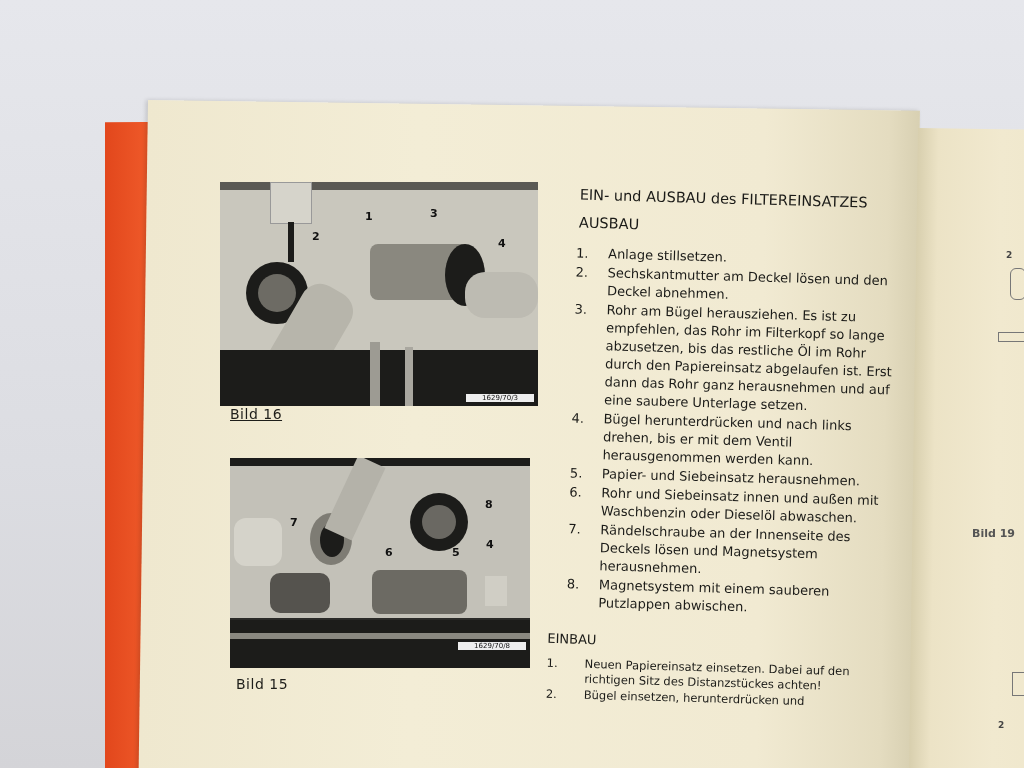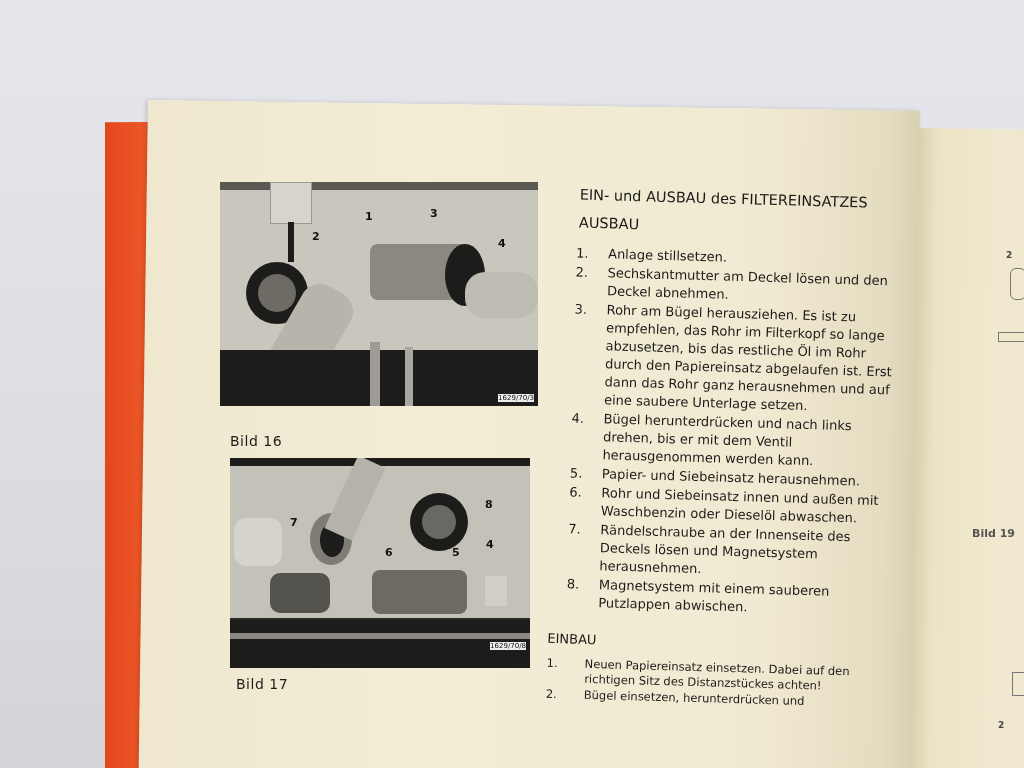--- a/index.html
+++ b/index.html
@@ -29,21 +29,21 @@
   }
   .photo16 { left: 220px; top: 182px; width: 318px; height: 224px; }
   .photo17 { left: 230px; top: 458px; width: 300px; height: 210px; }
   .ph-light { position: absolute; background: #c9c7bd; }
   .ph-mid { position: absolute; background: #8f8d85; }
   .ph-dark { position: absolute; background: #1c1c1a; }
   .callout {
     position: absolute; font-size: 11px; font-weight: bold; color: #111; background: transparent;
   }
   .ref {
-    position: absolute; font-size: 7px; background: #eee; color: #111; padding: 0 0;
+    position: absolute; font-size: 7px; background: #eee; color: #111; padding: 0 16px;
   }
   .caption {
     position: absolute; font-size: 14px; color: #1e1e1a; letter-spacing: 0.5px;
   }
   .text-col {
     position: absolute; left: 560px; top: 186px; width: 340px;
     color: #1b1b18; transform: rotate(1.6deg); transform-origin: left top;
   }
   .title { font-size: 14.5px; margin: 0 0 12px 20px; }
   .subtitle { font-size: 14.5px; margin: 0 0 14px 20px; }
@@ -77,21 +77,21 @@
   <div class="ph-light" style="left:58px;top:100px;width:55px;height:124px;transform:rotate(30deg);background:#b7b5ab;border-radius:20px;"></div>
   <div class="ph-dark" style="left:0;top:168px;width:318px;height:56px;"></div>
   <div class="ph-light" style="left:150px;top:160px;width:10px;height:64px;background:#9d9b93;"></div>
   <div class="ph-light" style="left:185px;top:165px;width:8px;height:59px;background:#a9a79f;"></div>
   <span class="callout" style="left:145px;top:28px;">1</span>
   <span class="callout" style="left:92px;top:48px;">2</span>
   <span class="callout" style="left:210px;top:25px;">3</span>
   <span class="callout" style="left:278px;top:55px;">4</span>
   <span class="ref" style="right:4px;bottom:4px;">1629/70/3</span>
 </div>
-<div class="caption" style="left:230px;top:433px;">Bild 16</div>
+<div class="caption" style="left:230px;top:406px;text-decoration:underline;">Bild 16</div>
 
 <div class="photo photo17">
   <div class="ph-light" style="left:0;top:0;width:300px;height:160px;background:#c3c1b8;"></div>
   <div class="ph-dark" style="left:0;top:0;width:300px;height:8px;"></div>
   <div class="ph-light" style="left:4px;top:60px;width:48px;height:48px;border-radius:12px;background:#d5d3ca;"></div>
   <div class="ph-mid" style="left:80px;top:55px;width:42px;height:52px;border-radius:50%;background:#7e7c74;"></div>
   <div class="ph-dark" style="left:90px;top:65px;width:24px;height:34px;border-radius:50%;"></div>
   <div class="ph-light" style="left:110px;top:0;width:30px;height:80px;transform:rotate(25deg);background:#b4b2a9;"></div>
   <div class="ph-dark" style="left:180px;top:35px;width:58px;height:58px;border-radius:50%;"></div>
   <div class="ph-mid" style="left:192px;top:47px;width:34px;height:34px;border-radius:50%;background:#6a6862;"></div>
@@ -100,21 +100,21 @@
   <div class="ph-light" style="left:255px;top:118px;width:22px;height:30px;background:#d0cec5;"></div>
   <div class="ph-dark" style="left:0;top:162px;width:300px;height:48px;"></div>
   <div class="ph-light" style="left:0;top:175px;width:300px;height:6px;background:#8a8880;"></div>
   <span class="callout" style="left:60px;top:58px;">7</span>
   <span class="callout" style="left:155px;top:88px;">6</span>
   <span class="callout" style="left:222px;top:88px;">5</span>
   <span class="callout" style="left:256px;top:80px;">4</span>
   <span class="callout" style="left:255px;top:40px;">8</span>
   <span class="ref" style="right:4px;bottom:18px;">1629/70/8</span>
 </div>
-<div class="caption" style="left:236px;top:676px;">Bild 17</div>
+<div class="caption" style="left:236px;top:676px;">Bild 15</div>
 
 <div class="text-col">
   <div class="title">EIN- und AUSBAU des FILTEREINSATZES</div>
   <div class="subtitle">AUSBAU</div>
 
   <div class="step">
     <span class="num">1.</span>
     <span class="body">Anlage stillsetzen.</span>
   </div>
   <div class="step">

